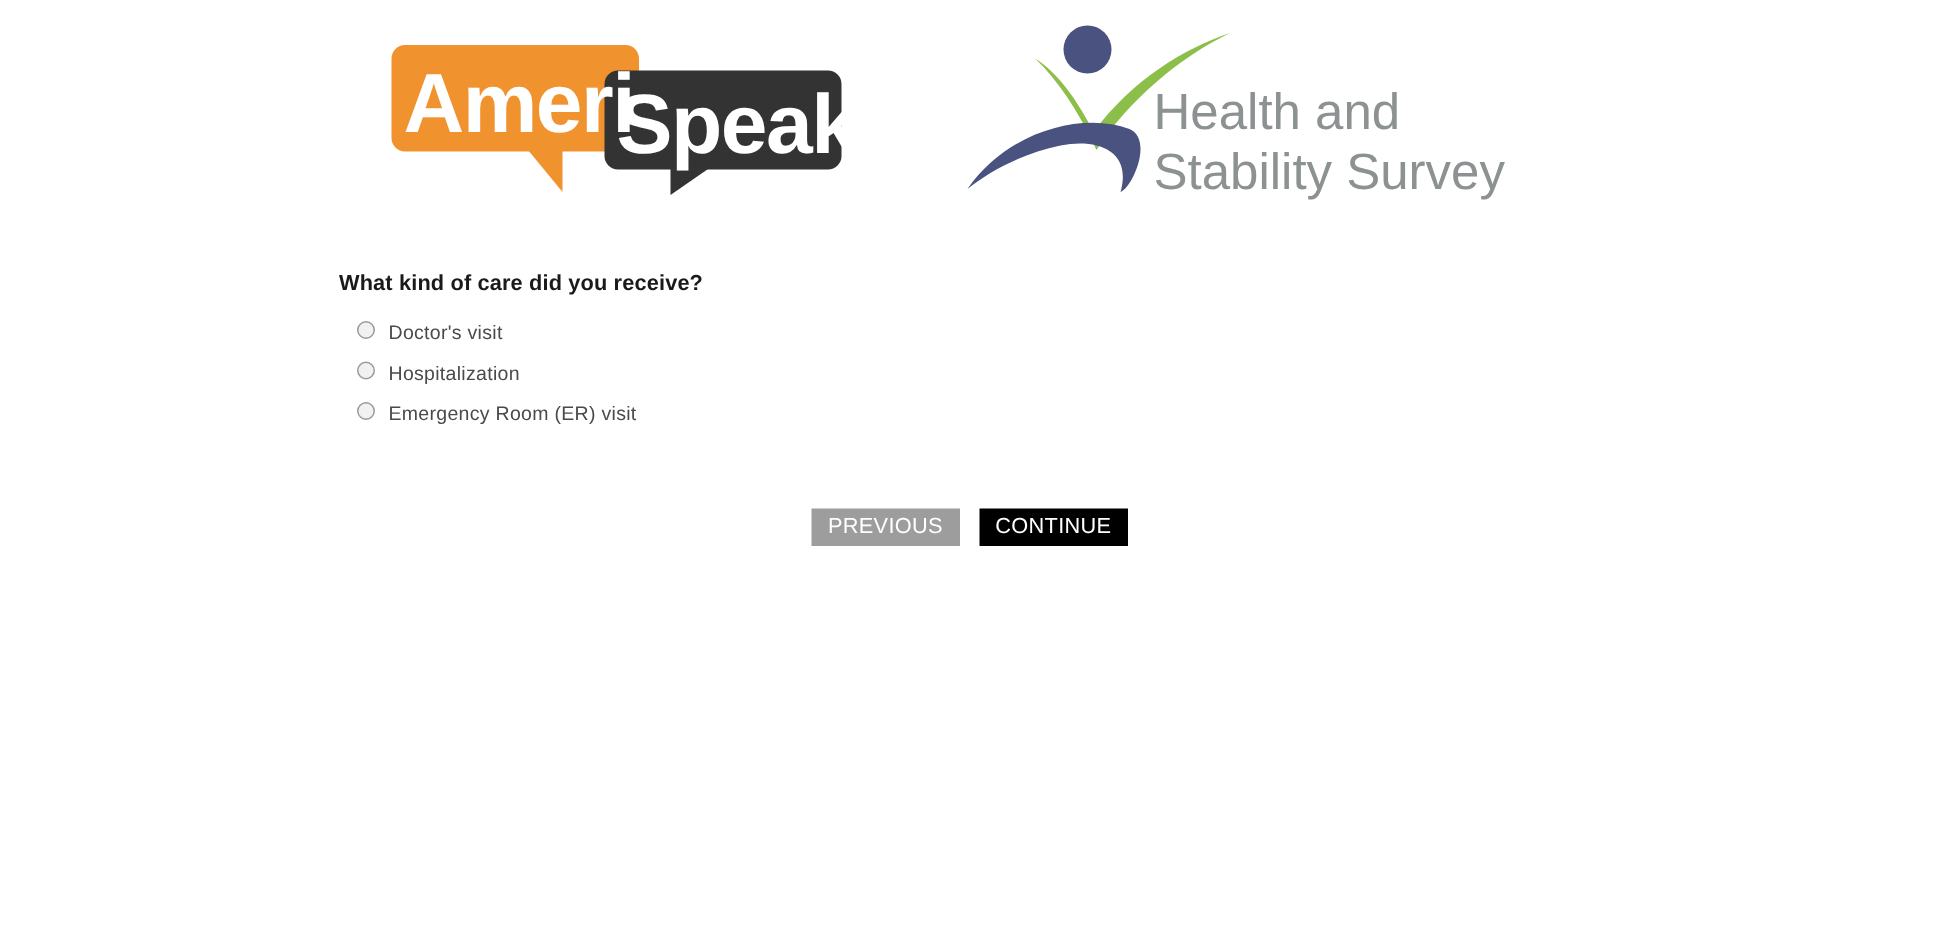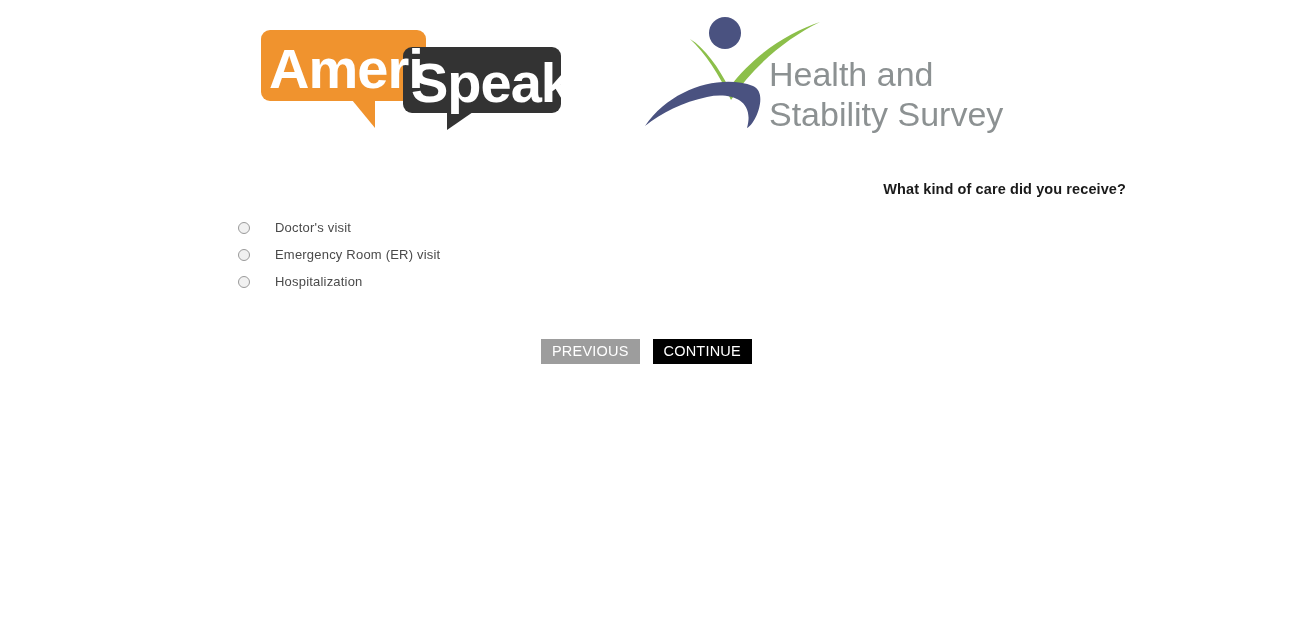--- a/index.html
+++ b/index.html
@@ -55,34 +55,31 @@
     top: 180px;
     width: 900px;
   }
   #question-title {
     font-size: 14.5px;
     font-weight: bold;
     color: #1a1a1a;
     letter-spacing: 0.1px;
     margin: 0 0 16px 0;
     line-height: 18px;
-    text-align: right;
   }
 
   .answer-list {
     margin: 0;
     padding: 0;
     list-style: none;
   }
   .answer-row {
     display: flex;
-    align-items: center;
     height: 27px;
     cursor: default;
-    gap: 16px;
   }
   .radio-mark {
     width: 12px;
     height: 12px;
     border-radius: 50%;
     border: 1px solid #9a9a9a;
     background: #f1f1f1;
     box-sizing: border-box;
     flex: 0 0 auto;
     margin-left: 12px;
@@ -168,25 +165,25 @@
 <div id="question-block">
   <div id="question-title">What kind of care did you receive?</div>
 
   <ul class="answer-list">
     <li class="answer-row">
       <span class="radio-mark"></span>
       <span class="answer-label">Doctor's visit</span>
     </li>
     <li class="answer-row">
       <span class="radio-mark"></span>
-      <span class="answer-label">Emergency Room (ER) visit</span>
+      <span class="answer-label">Hospitalization</span>
     </li>
     <li class="answer-row">
       <span class="radio-mark"></span>
-      <span class="answer-label">Hospitalization</span>
+      <span class="answer-label">Emergency Room (ER) visit</span>
     </li>
   </ul>
 </div>
 
 <div id="nav-buttons">
   <button class="nav-btn" id="previous-button">PREVIOUS</button>
   <button class="nav-btn" id="continue-button">CONTINUE</button>
 </div>
 
 </body></html>

